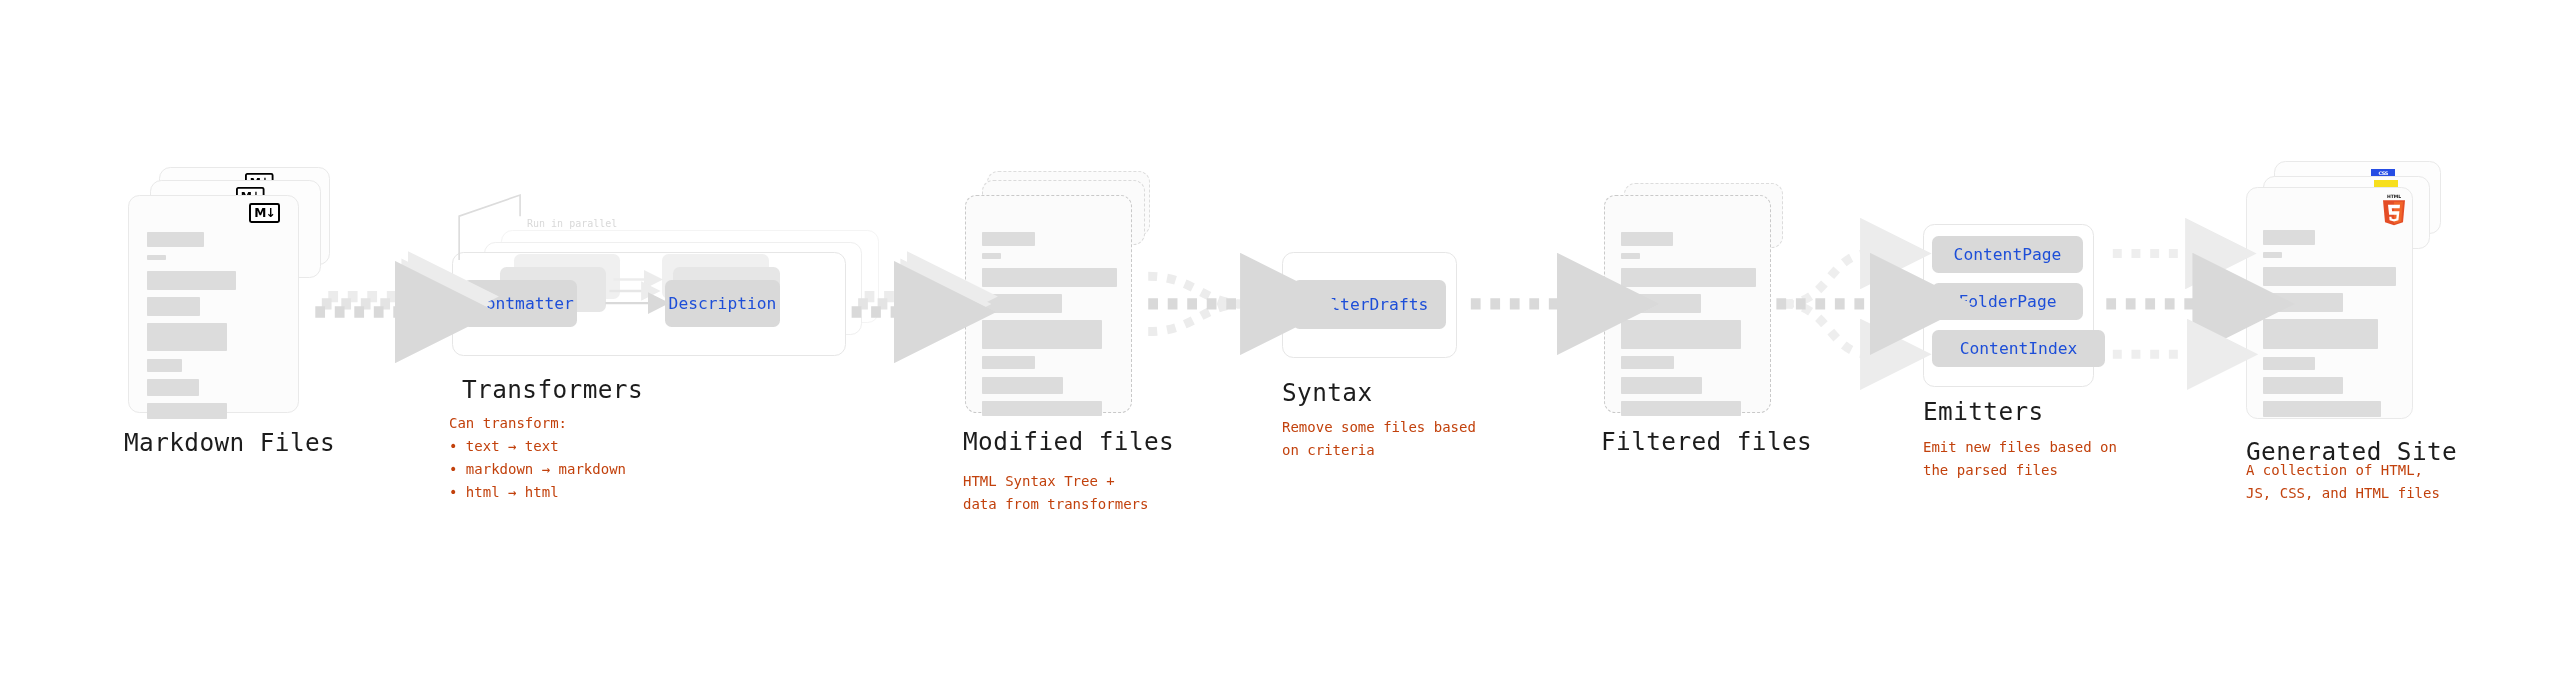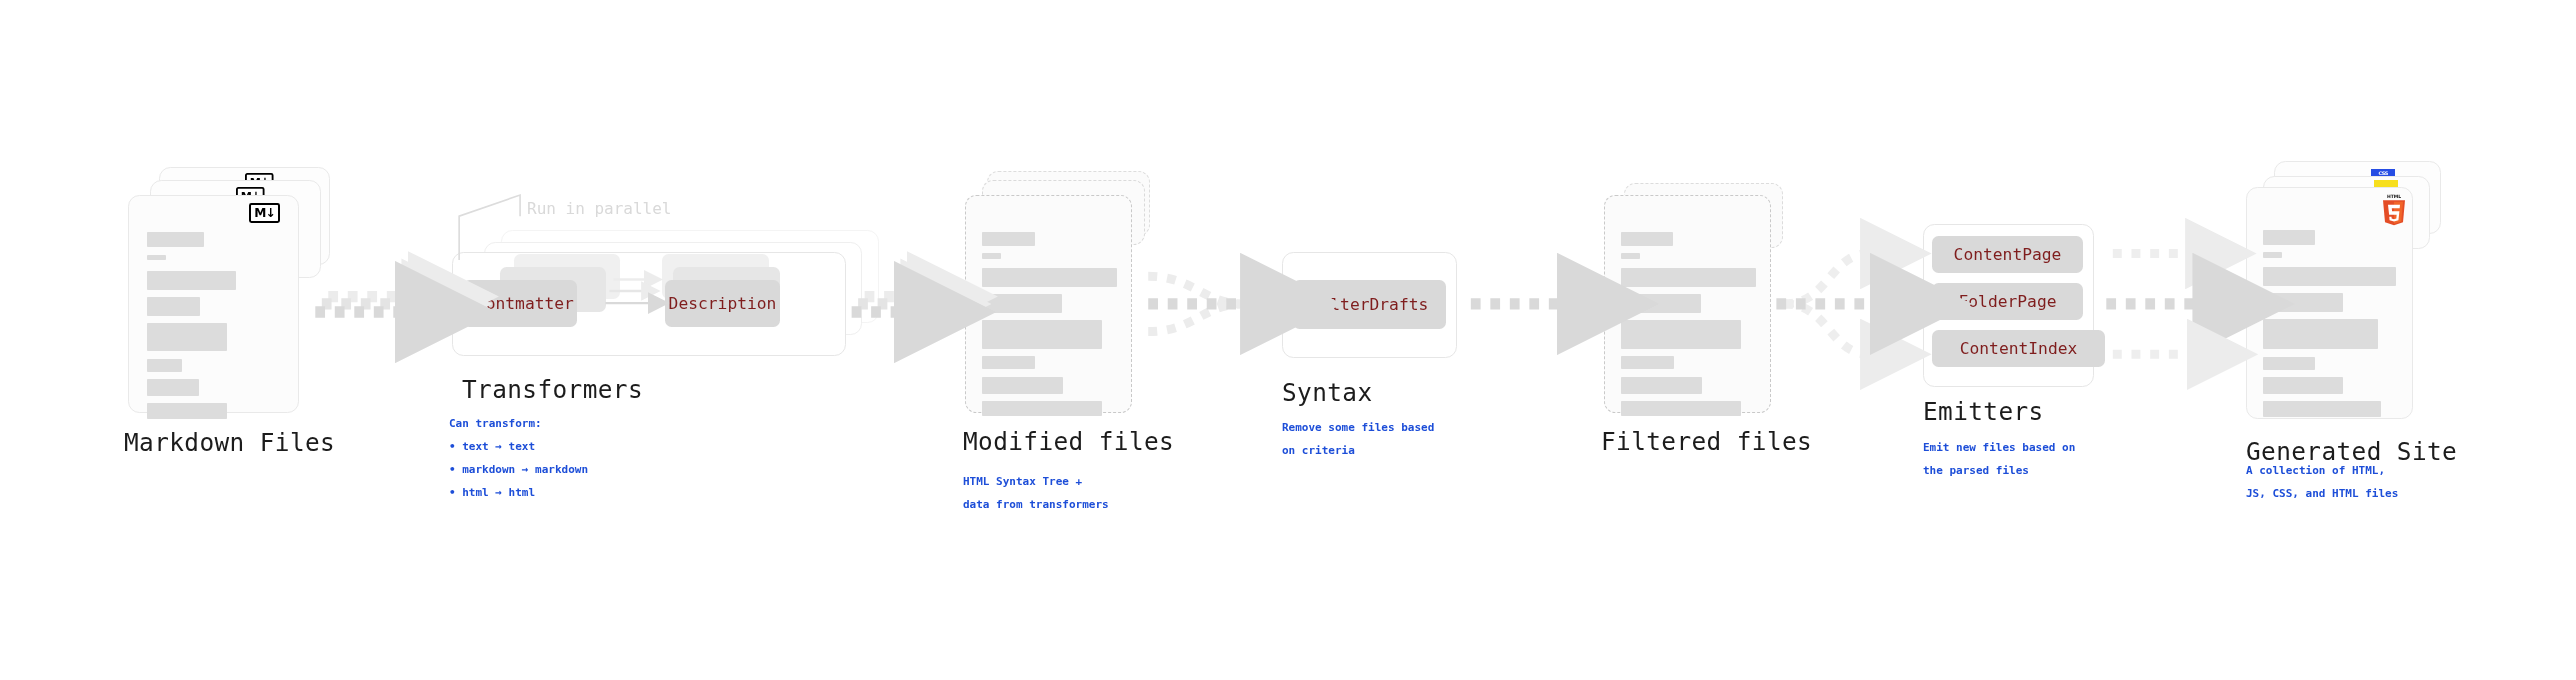--- a/index.html
+++ b/index.html
@@ -23,31 +23,31 @@
   
   .stage-title {
     position: absolute;
     font-size: 24.4px;
     letter-spacing: 0.4px;
     color: #1c1c1c;
     white-space: nowrap;
   }
   .stage-desc {
     position: absolute;
-    font-size: 11px;
+    font-size: 14px;
     line-height: 23px;
-    color: #1d4ed8;
+    color: #c2410c;
     white-space: pre-line;
-    font-weight: bold;
   }
   .note-label {
     position: absolute;
-    font-size: 16px;
+    font-size: 10px;
     color: #d9d9d9;
     white-space: nowrap;
+    margin-top: 19px;
   }
 
   
   .doc-stack { position: absolute; }
   .doc-card {
     position: absolute;
     background: #fbfbfb;
     border: 1.3px solid #e9e9e9;
     border-radius: 11.4px;
     box-sizing: border-box;
@@ -116,21 +116,21 @@
   .group-panel.ghost2 { border-color: #f4f4f4; }
 
   .chip {
     position: absolute;
     background: #d9d9d9;
     border-radius: 6.5px;
     display: flex;
     align-items: center;
     justify-content: center;
     font-size: 16.3px;
-    color: #7f1d1d;
+    color: #1d4ed8;
     white-space: nowrap;
     box-sizing: border-box;
   }
   .chip.ghost1 { background: #e6e6e6; color: transparent; }
   .chip.ghost2 { background: #f0f0f0; color: transparent; }
 
   svg.overlay {
     position: absolute;
     left: 0; top: 0;
     width: 2576px; height: 681px;

